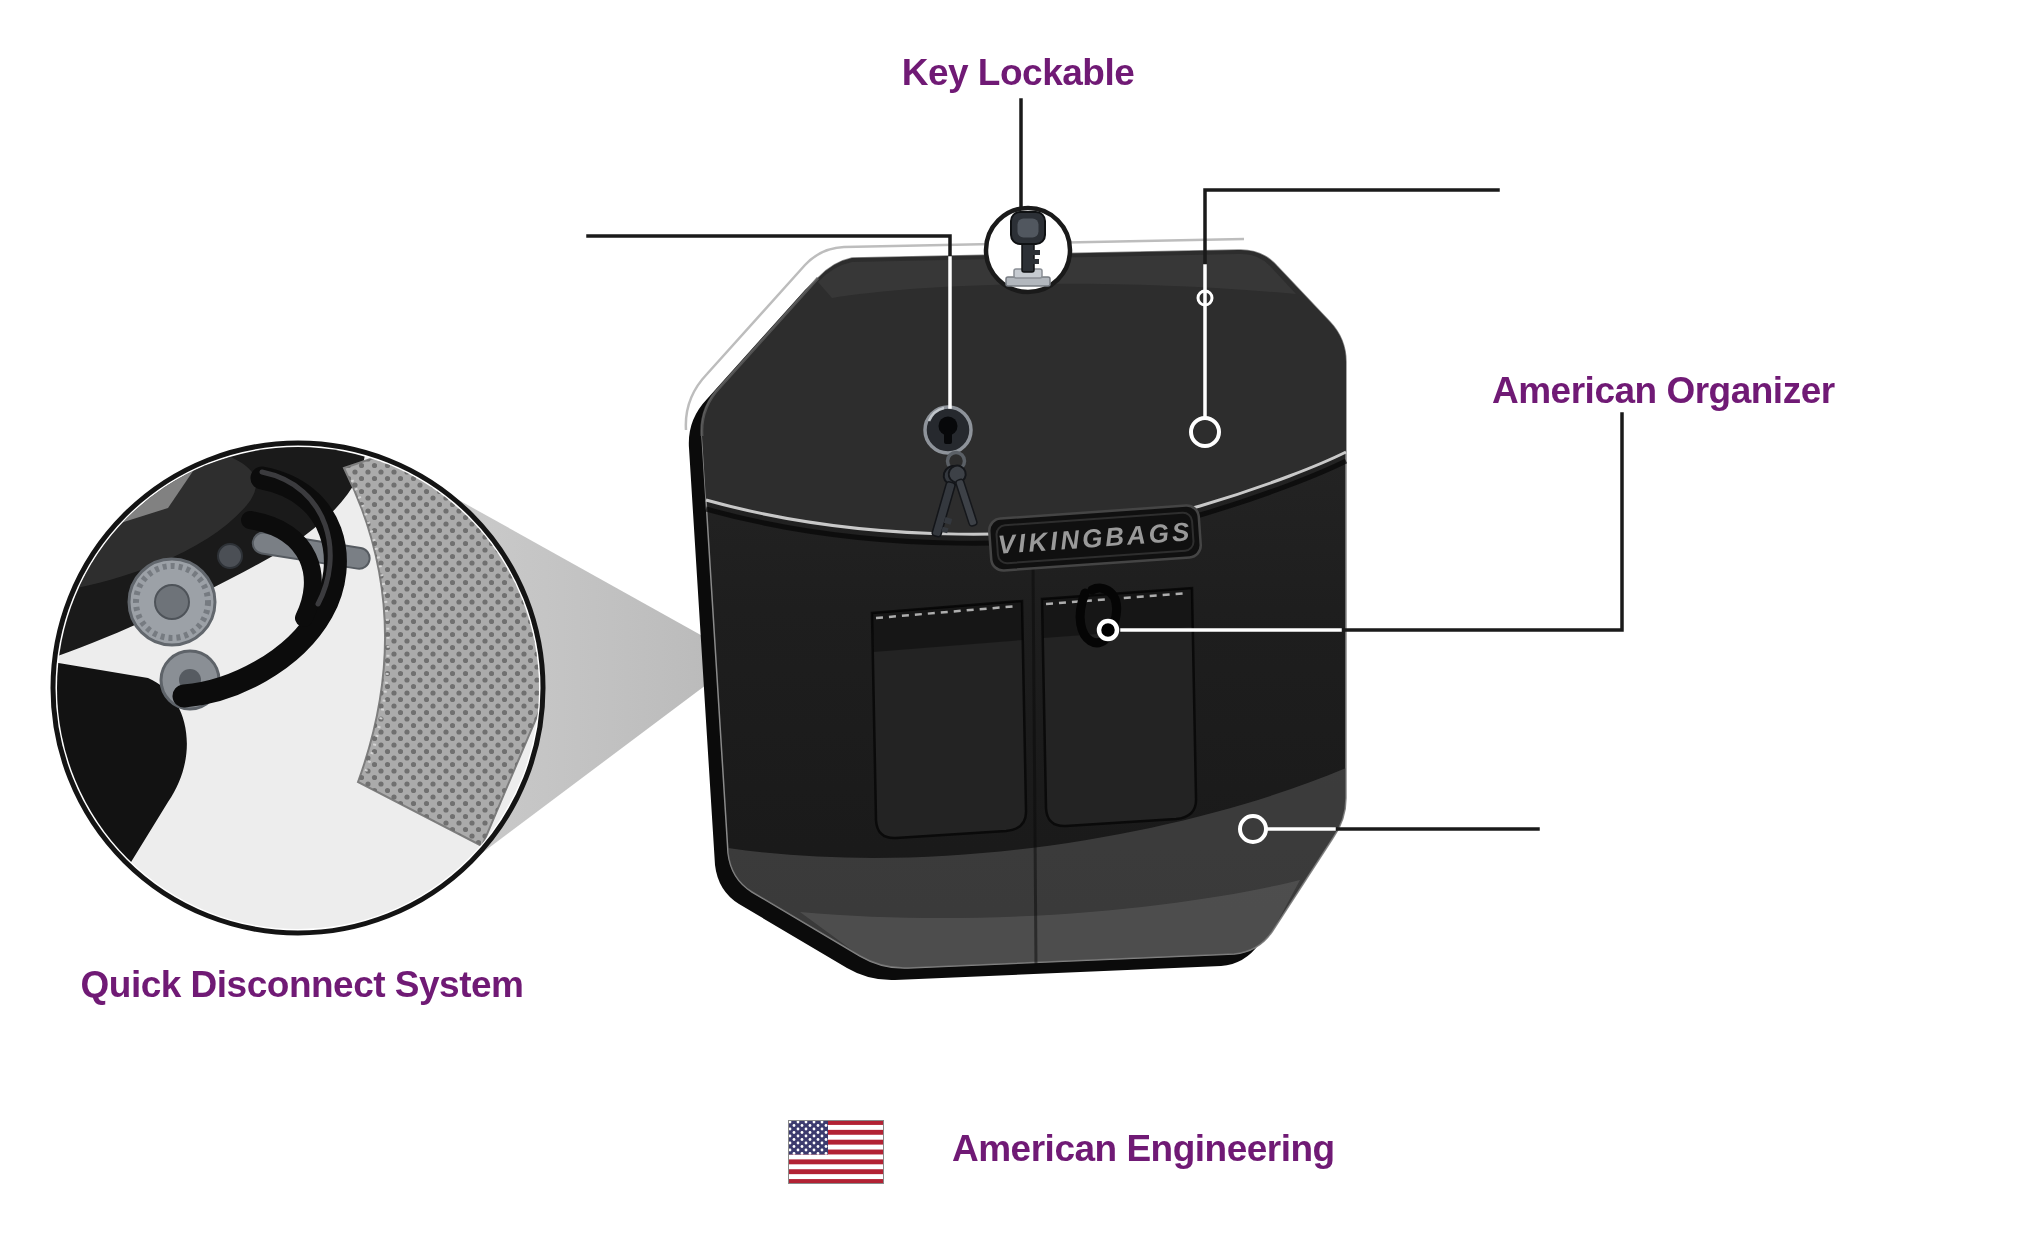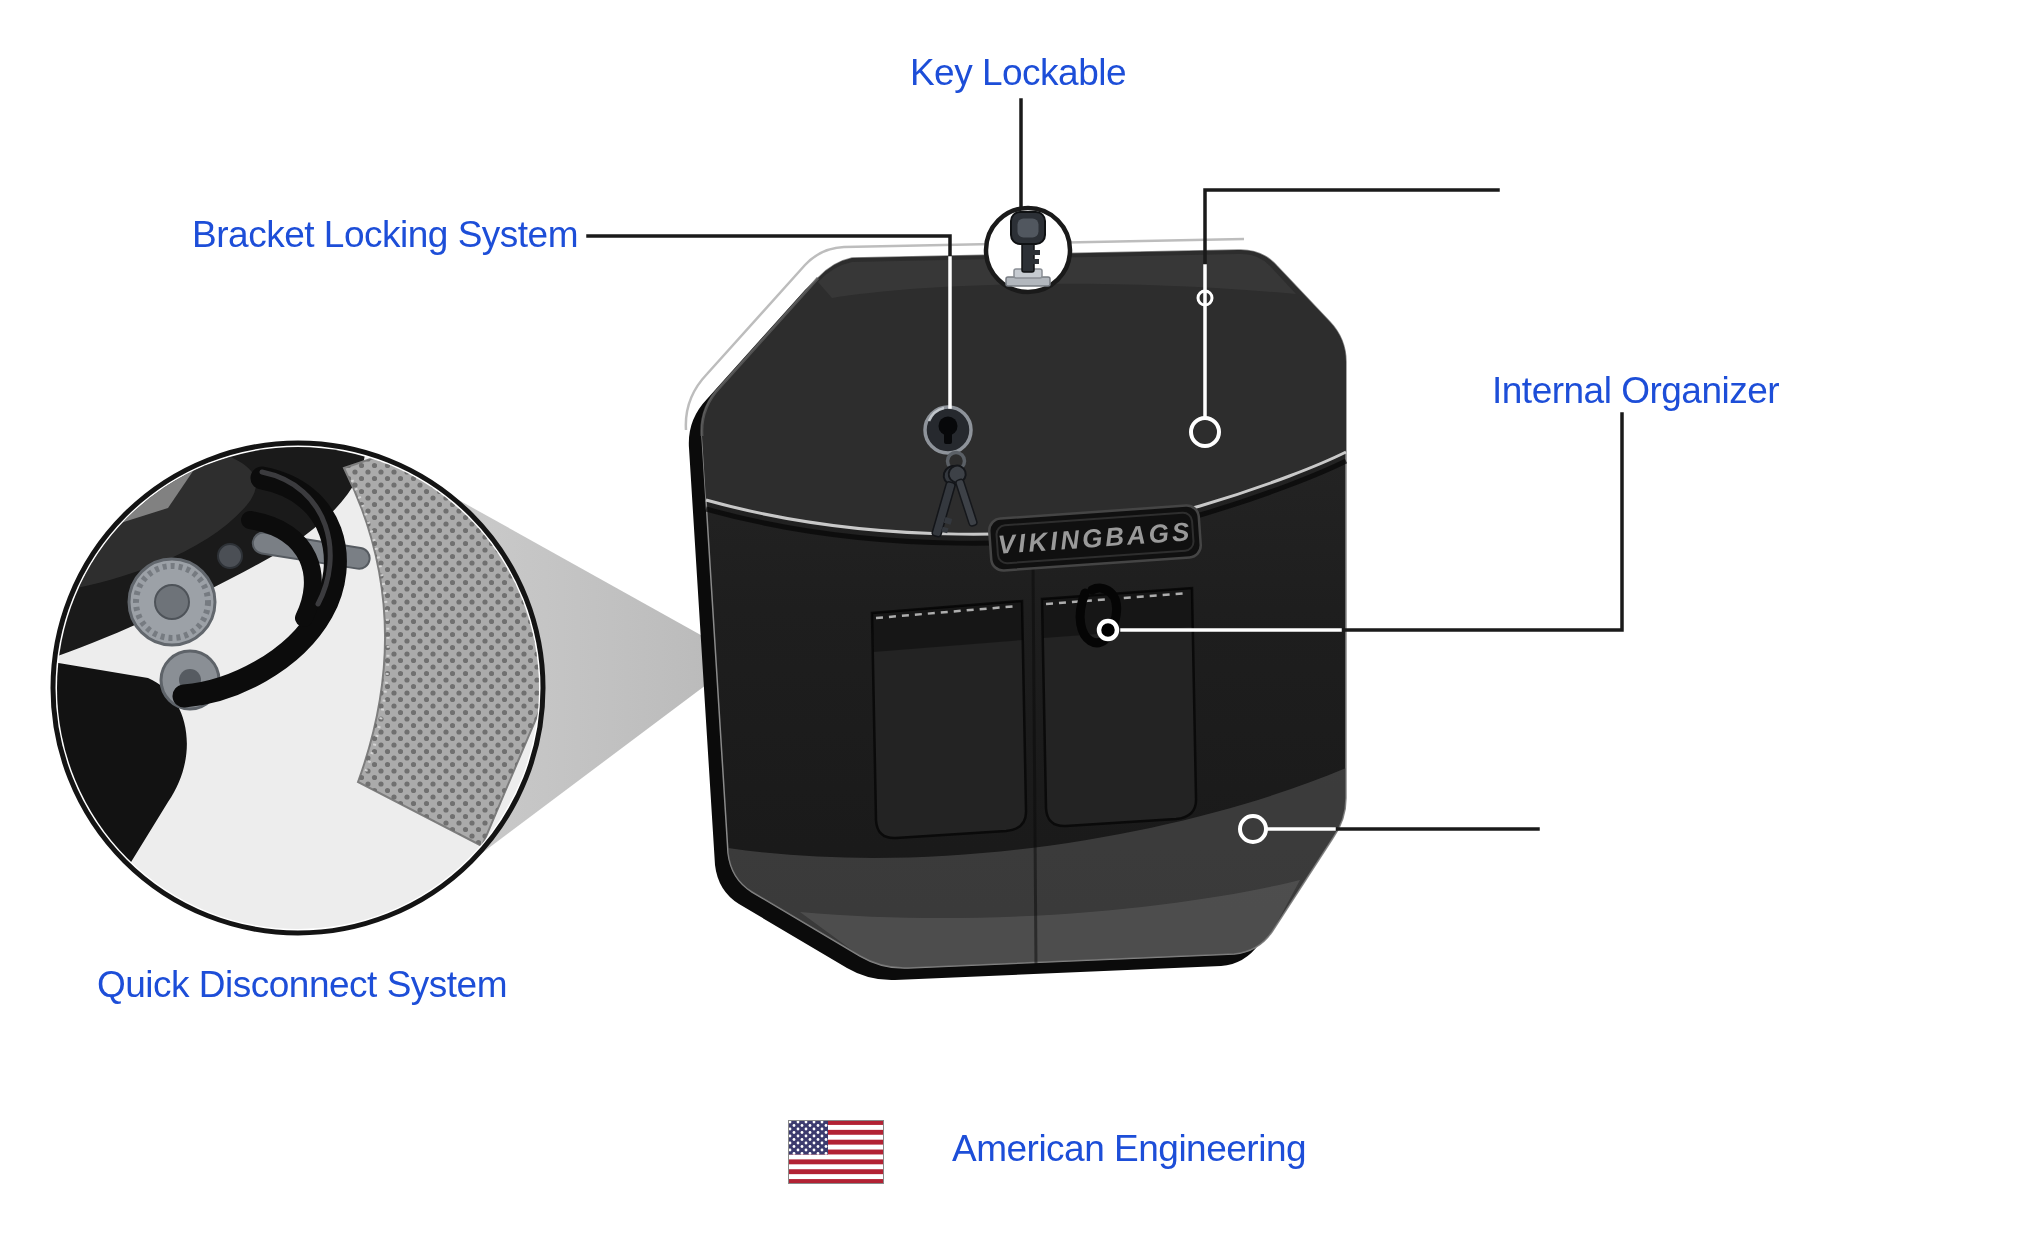--- a/index.html
+++ b/index.html
@@ -2,22 +2,22 @@
 <html><head>
 <meta charset="utf-8">
 <style>
   html,body { margin:0; padding:0; background:#ffffff; }
   .stage {
     position:relative; width:2044px; height:1248px; background:#ffffff;
     font-family:"Liberation Sans", sans-serif; overflow:hidden;
   }
   .art { position:absolute; left:0; top:0; }
   .label {
-    position:absolute; font-weight:400; font-size:37px; line-height:1.15;
-    color:#1d4ed8; letter-spacing:-0.5px; white-space:nowrap;
+    position:absolute; font-weight:700; font-size:37px; line-height:1.15;
+    color:#701a75; letter-spacing:-0.5px; white-space:nowrap;
   }
   .center { transform:translateX(-50%); }
   .right-align { text-align:right; }
   .footer-flag { position:absolute; left:788px; top:1120px; width:96px; height:64px; }
 </style>
 </head>
 <body>
 
 <div class="stage">
 
@@ -155,23 +155,22 @@
       <rect x="1033" y="250" width="7" height="5" fill="#2c3036"></rect>
       <rect x="1033" y="259" width="6" height="5" fill="#2c3036"></rect>
       <rect x="1011" y="212" width="34" height="32" rx="9" fill="#2c3036" stroke="#0f1113" stroke-width="2"></rect>
       <rect x="1017.5" y="218.5" width="21" height="19" rx="6" fill="#51575f"></rect>
     </g>
   </svg>
 
   <div class="label center" style="left:1018px; top:52px;">Key Lockable</div>
 
 
-  <div class="label right-align" style="right:1466px; top:214px;">Bracket Locking System</div>
 
-  <div class="label" style="left:1492px; top:370px;">Internal Organizer</div>
+  <div class="label" style="left:1492px; top:370px;">American Organizer</div>
 
 
   <div class="label center" style="left:302px; top:964px;">Quick Disconnect System</div>
 
   <div class="footer-flag">
     <svg width="96" height="64" viewBox="0 0 96 64">
       <defs>
         <pattern id="stripesPat" width="96" height="9.846" patternUnits="userSpaceOnUse">
           <rect width="96" height="4.923" fill="#b22234"></rect>
           <rect y="4.923" width="96" height="4.923" fill="#ffffff"></rect>

